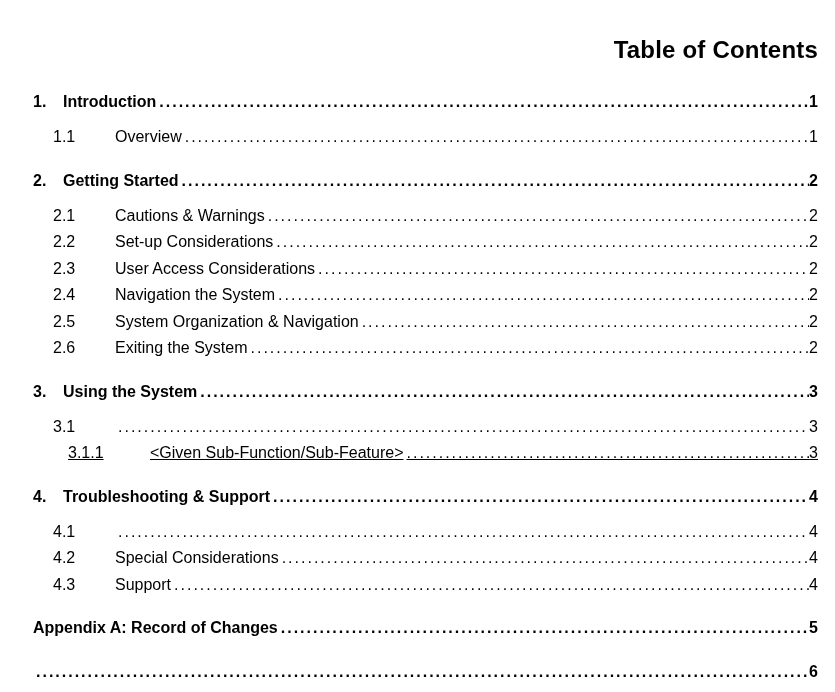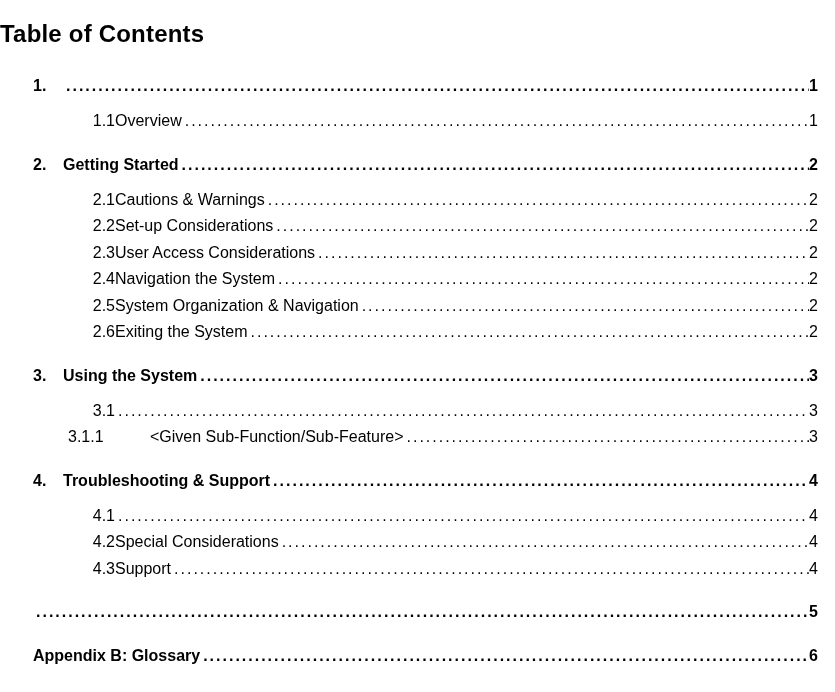--- a/index.html
+++ b/index.html
@@ -12,23 +12,23 @@
     background: #ffffff;
     color: #000000;
     font-family: "Liberation Sans", sans-serif;
     overflow: hidden;
     position: relative;
   }
   .doc {
     padding: 0 17px 0 0;
   }
   .doc-title {
-    margin-top: 20px;
+    margin-top: 36px;
     margin-bottom: 25px;
-    text-align: left;
+    text-align: right;
     font-size: 24px;
     line-height: 28px;
     font-weight: bold;
     letter-spacing: 0.2px;
   }
   .toc-list {
     display: block;
   }
   .toc-row {
     display: flex;
@@ -37,24 +37,24 @@
     line-height: 26.5px;
     height: 26.5px;
   }
   .toc-row.lvl1 {
     padding-left: 33px;
     font-weight: bold;
     margin-top: 17px;
   }
   .toc-row.lvl2 {
     padding-left: 53px;
-    text-align: right;
   }
   .toc-row.lvl3 {
     padding-left: 68px;
+    text-decoration: underline;
   }
   .toc-row.first-sub {
     margin-top: 8.5px;
   }
   .toc-row .num {
     flex: none;
   }
   .lvl1 .num { width: 30px; }
   .lvl2 .num { width: 62px; }
   .lvl3 .num { width: 82px; }
@@ -76,20 +76,21 @@
 </style>
 </head>
 <body>
 
 <div class="doc">
   <div class="doc-title">Table of Contents</div>
 
   <div class="toc-list" id="toc-list">
       <div class="toc-row lvl1">
         <span class="num">1.</span>
+        <span class="label">Introduction</span>
         <span class="leader">............................................................................................................................................................................................................................</span>
         <span class="page">1</span>
       </div>
       <div class="toc-row lvl2 first-sub">
         <span class="num">1.1</span>
         <span class="label">Overview</span>
         <span class="leader">............................................................................................................................................................................................................................</span>
         <span class="page">1</span>
       </div>
       <div class="toc-row lvl1">
@@ -168,22 +169,22 @@
         <span class="leader">............................................................................................................................................................................................................................</span>
         <span class="page">4</span>
       </div>
       <div class="toc-row lvl2">
         <span class="num">4.3</span>
         <span class="label">Support</span>
         <span class="leader">............................................................................................................................................................................................................................</span>
         <span class="page">4</span>
       </div>
       <div class="toc-row lvl1">
+        <span class="label">Appendix A: Record of Changes</span>
         <span class="leader">............................................................................................................................................................................................................................</span>
         <span class="page">5</span>
       </div>
       <div class="toc-row lvl1">
-        <span class="label">Appendix B: Glossary</span>
         <span class="leader">............................................................................................................................................................................................................................</span>
         <span class="page">6</span>
       </div>
     </div>
 </div>
 
 </body></html>

